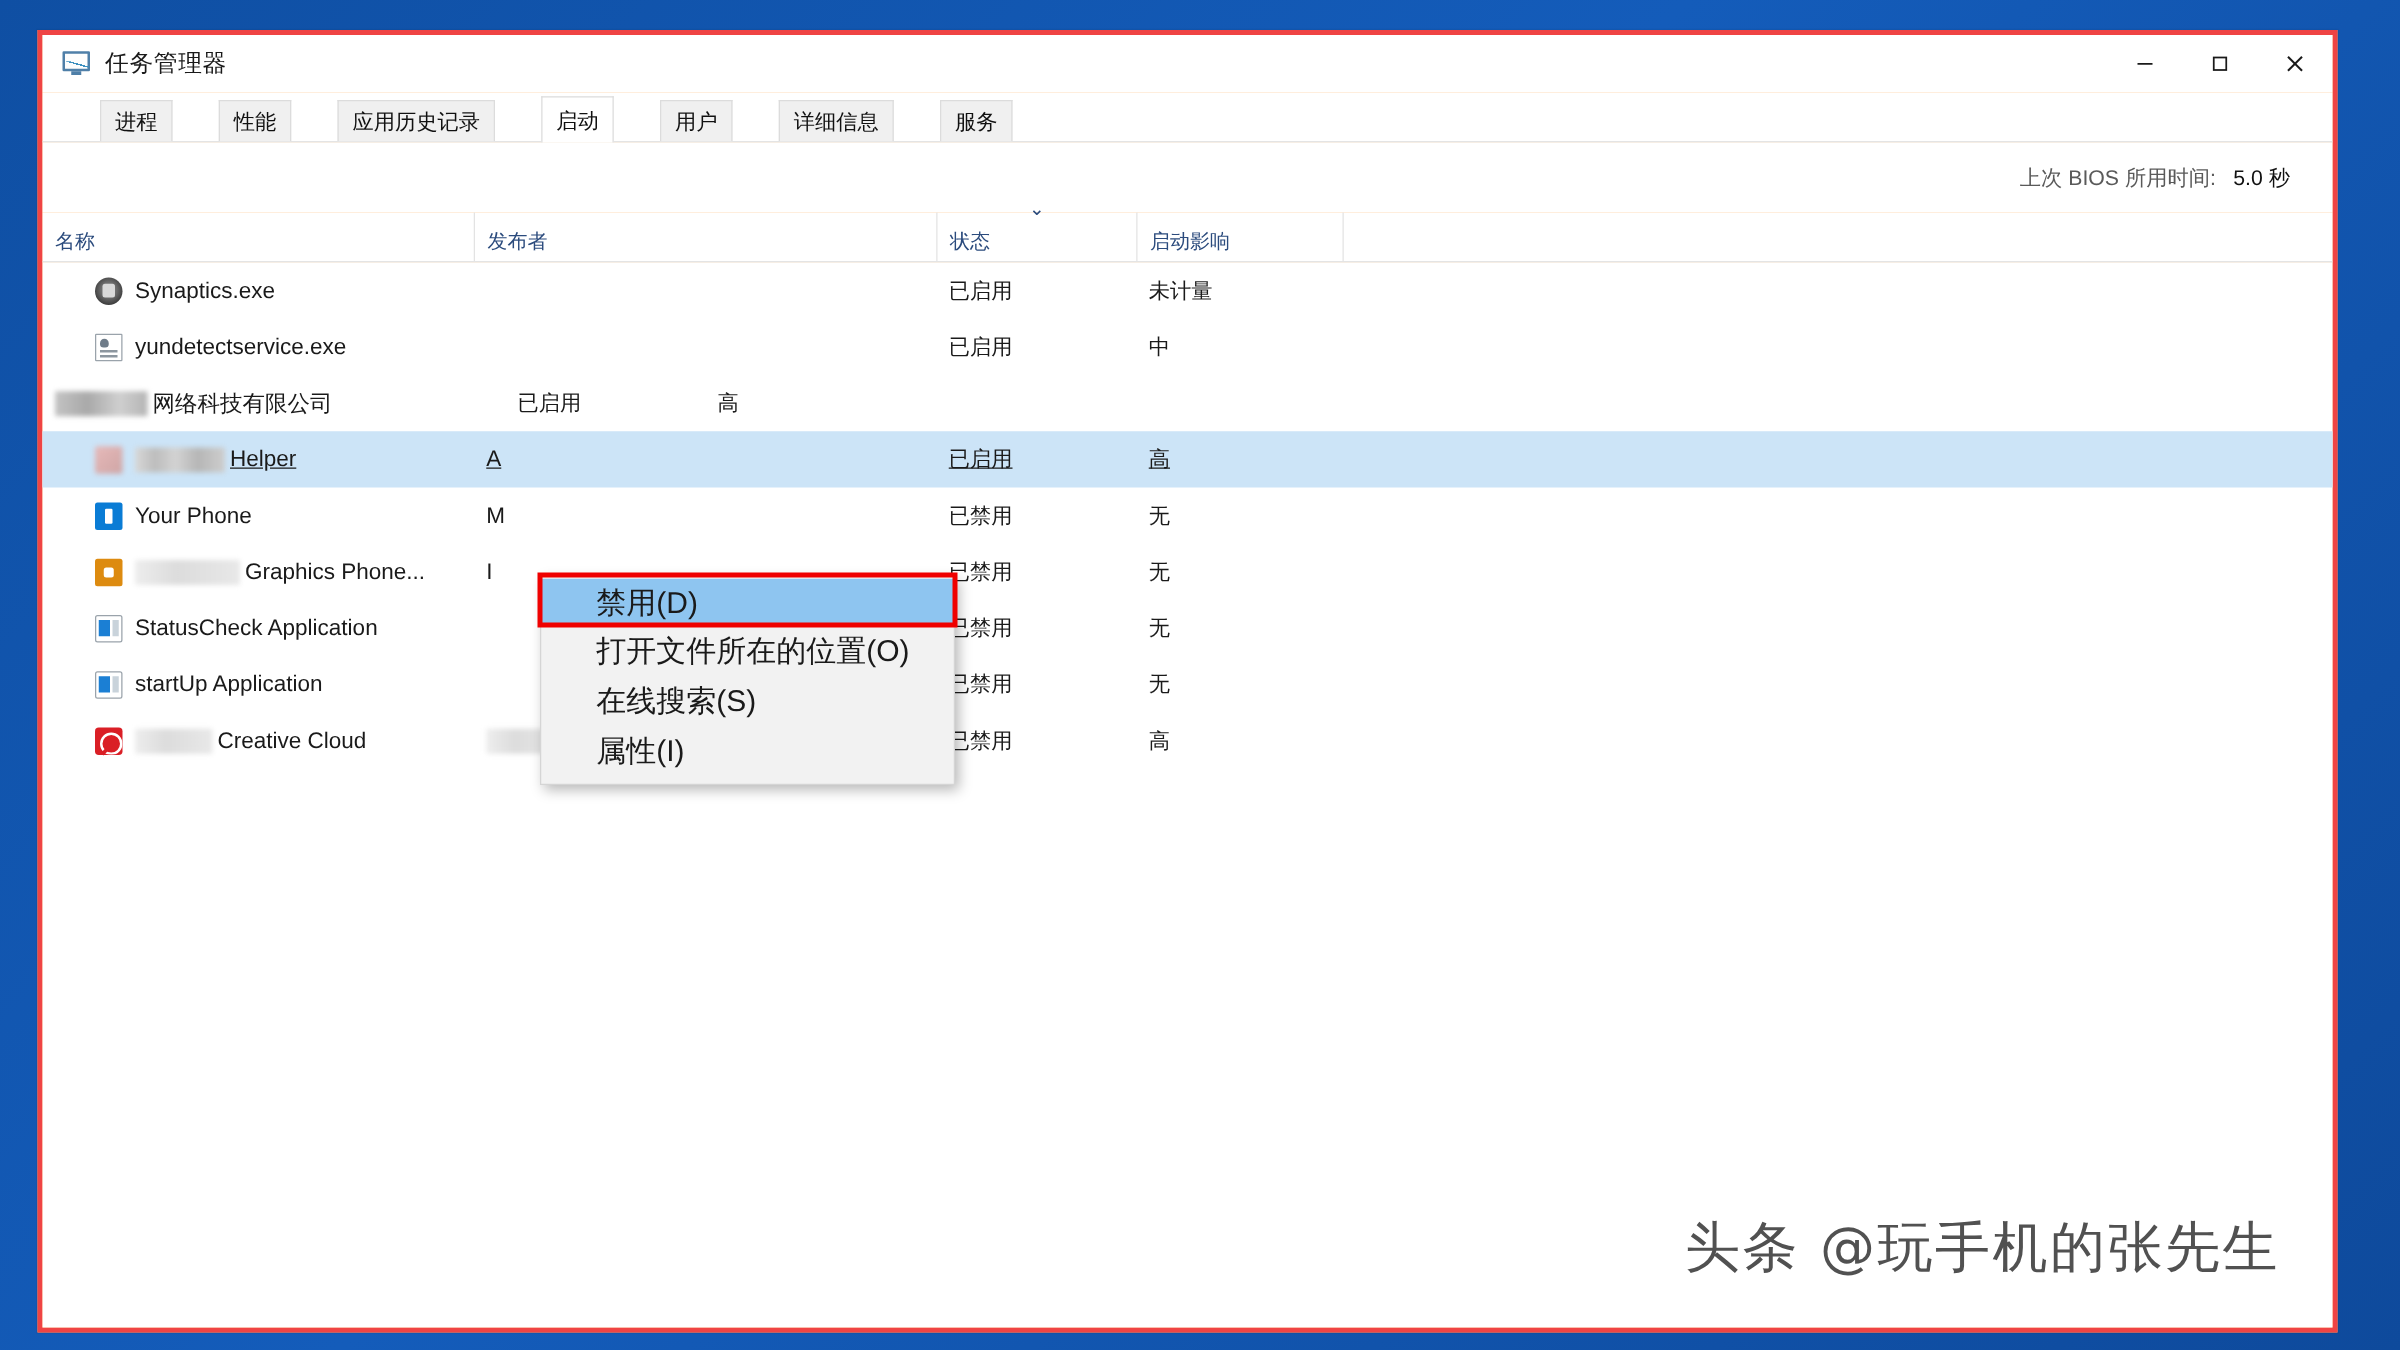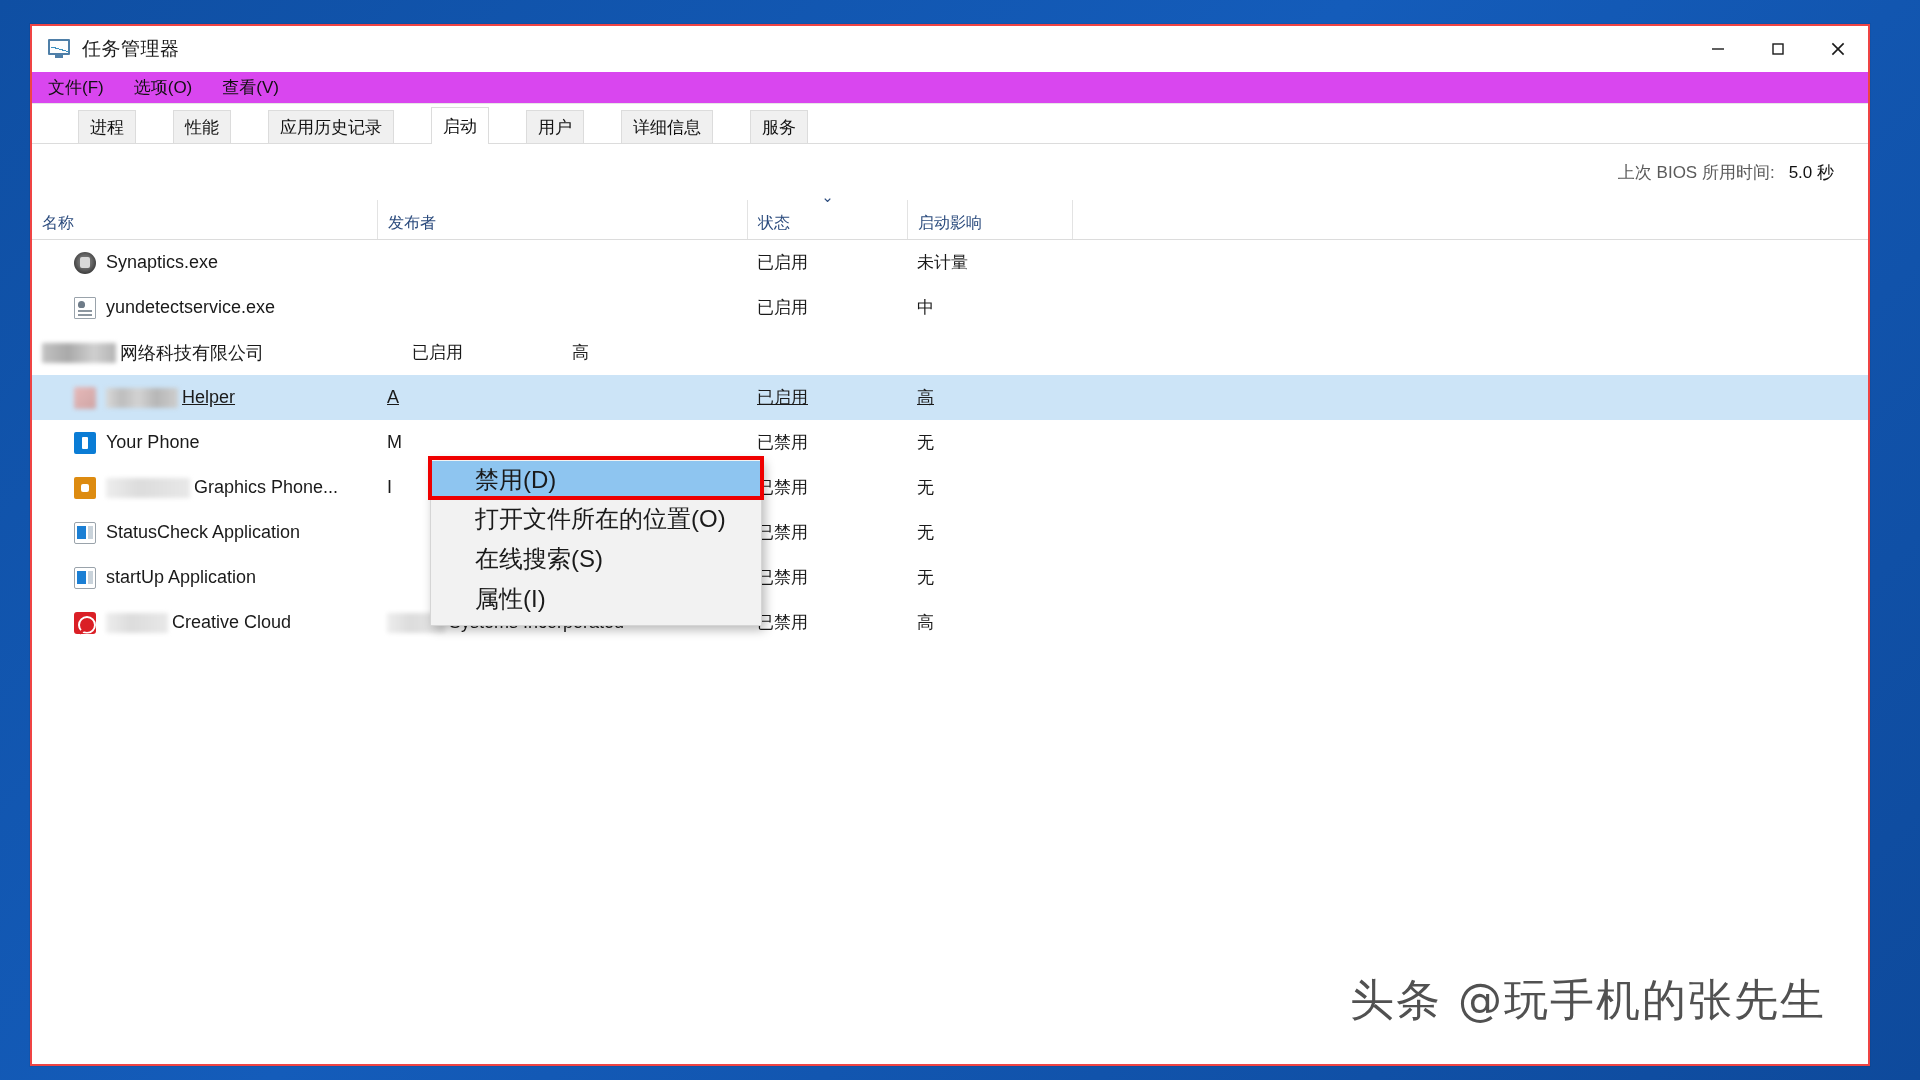--- a/index.html
+++ b/index.html
@@ -14,22 +14,22 @@
   #desktop {
     position: absolute; inset: 0;
     background: linear-gradient(135deg,#0f4fa3 0%,#145cba 45%,#0e4a9c 100%);
   }
 
   
   #window {
     position: absolute;
     left: 30px; top: 24px;
     width: 1840px; height: 1042px;
-    background: #d946ef;
-    border: 2px solid #ef4444;
+    background: #fdba74;
+    border: 4px solid #ef4444;
     box-shadow: 0 0 0 1px rgba(0,0,0,.05);
     display: flex; flex-direction: column;
   }
 
   
   #titlebar {
     height: 46px; flex: 0 0 46px;
     display: flex; align-items: center;
     background: #ffffff;
     padding-left: 14px;
@@ -245,25 +245,20 @@
       </div>
       <div class="winbtn" id="btn-close">
         <svg width="18" height="18" viewBox="0 0 16 16">
             <line x1="3" y1="3" x2="13" y2="13" stroke="currentColor" stroke-width="1.4"></line>
             <line x1="13" y1="3" x2="3" y2="13" stroke="currentColor" stroke-width="1.4"></line>
           </svg>
       </div>
     </div>
   </div>
 
-  <div id="menubar">
-    <div class="menu-item">文件(F)</div>
-    <div class="menu-item">选项(O)</div>
-    <div class="menu-item">查看(V)</div>
-  </div>
 
   <div id="tabstrip">
     <div class="tab">进程</div>
     <div class="tab">性能</div>
     <div class="tab">应用历史记录</div>
     <div class="tab active">启动</div>
     <div class="tab">用户</div>
     <div class="tab">详细信息</div>
     <div class="tab">服务</div>
   </div>

